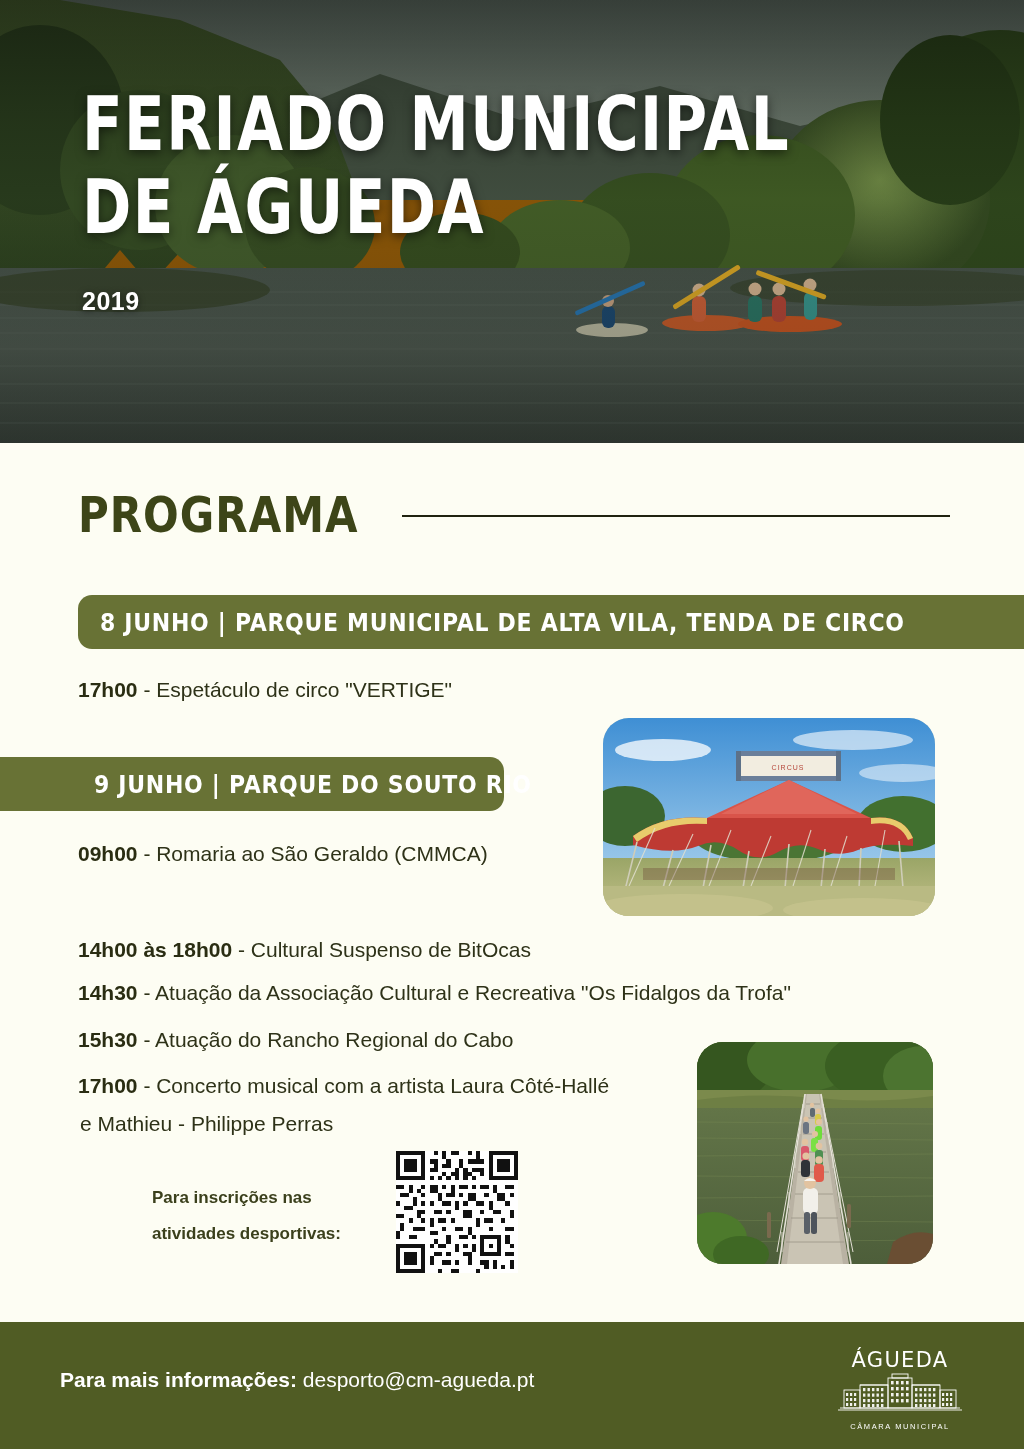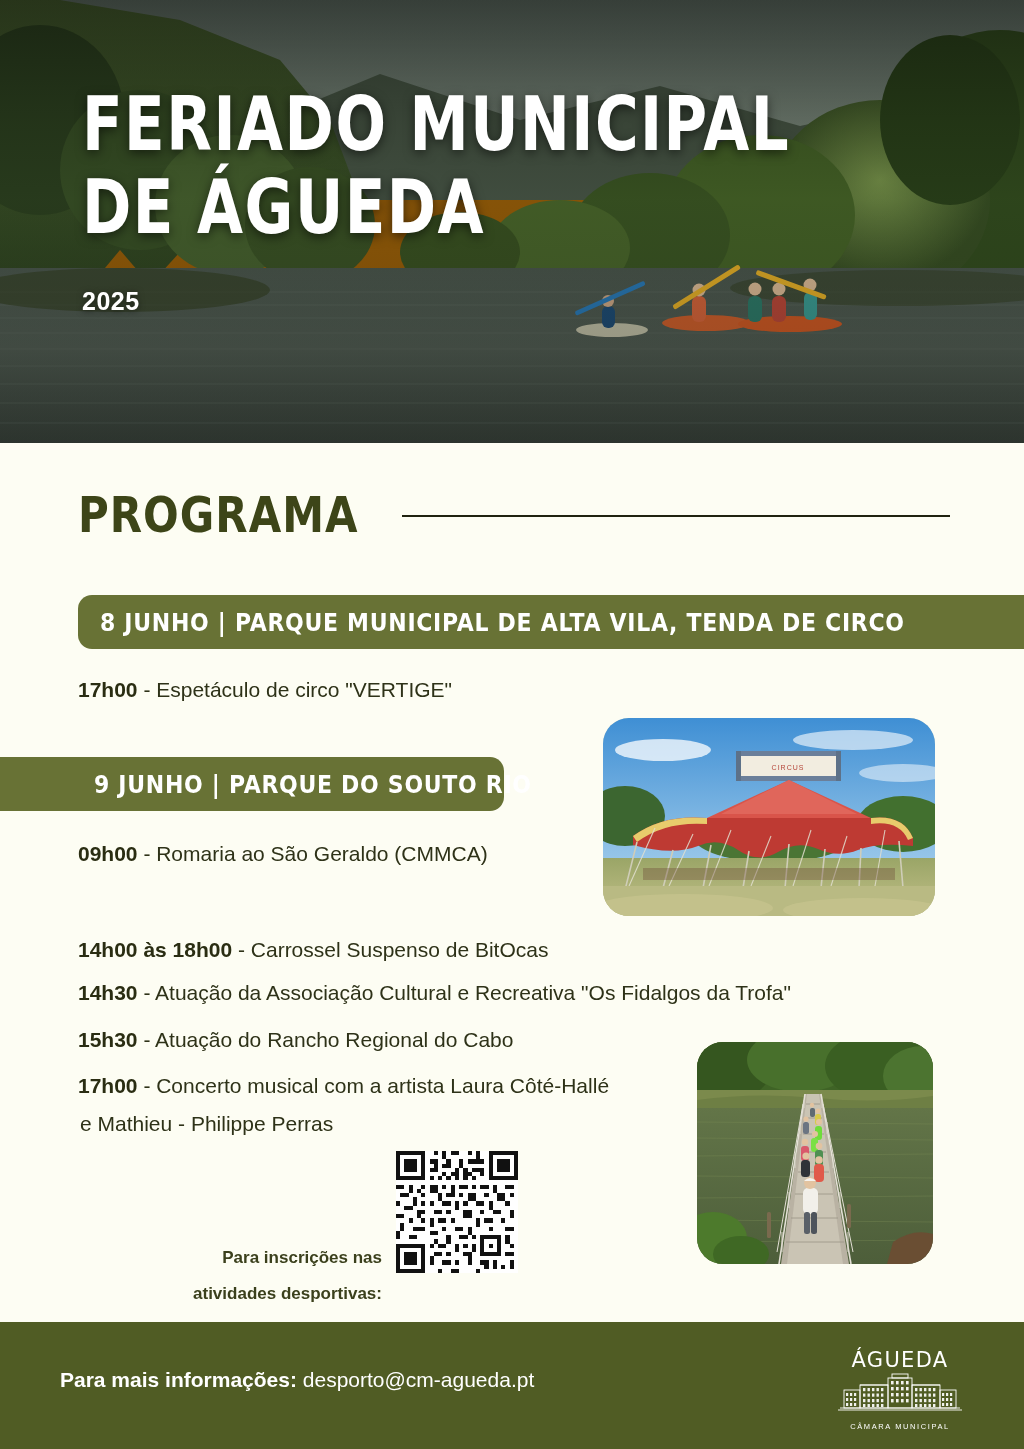--- a/index.html
+++ b/index.html
@@ -159,27 +159,27 @@
     overflow: hidden;
     background: #cfd6c2;
   }
   .photo-tent { left: 603px; top: 718px; width: 332px; height: 198px; }
   .photo-bridge { left: 697px; top: 1042px; width: 236px; height: 222px; }
 
   
   .insc-text {
     position: absolute;
     left: 152px;
-    top: 1240px;
+    top: 1180px;
     width: 230px;
     font-size: 17px;
     font-weight: bold;
     color: #3b401c;
     line-height: 2.1;
-    text-align: right;
+    text-align: left;
   }
   .qr {
     position: absolute;
     left: 396px;
     top: 1151px;
     width: 122px;
     height: 122px;
     background: #ffffff;
   }
 
@@ -309,21 +309,21 @@
         <rect x="754" y="282" width="74" height="5" rx="2" transform="rotate(20 790 285)" fill="#f2b828"></rect>
       </g>
     </svg>
     <div class="hero-overlay"></div>
 
     <div class="hero-text">
       <div class="hero-title">
         <span>FERIADO MUNICIPAL</span>
         <span class="l2">DE ÁGUEDA</span>
       </div>
-      <div class="hero-year">2025</div>
+      <div class="hero-year">2019</div>
     </div>
   </div>
 
   <div class="programa-row">
     <div class="programa-title">PROGRAMA</div>
     <div class="programa-rule"></div>
   </div>
 
   <div class="day-banner day1">
     <span class="day-banner-text">8 JUNHO | PARQUE MUNICIPAL DE ALTA VILA, TENDA DE CIRCO</span>
@@ -334,21 +334,21 @@
   </div>
 
   <div class="day-banner day2">
     <span class="day-banner-text">9 JUNHO | PARQUE DO SOUTO RIO</span>
   </div>
 
   <div class="sched s1">
     <span class="time">09h00</span><span class="desc"> - Romaria ao São Geraldo (CMMCA)</span>
   </div>
   <div class="sched s3">
-    <span class="time">14h00 às 18h00</span><span class="desc"> - Carrossel Suspenso de BitOcas</span>
+    <span class="time">14h00 às 18h00</span><span class="desc"> - Cultural Suspenso de BitOcas</span>
   </div>
   <div class="sched s4">
     <span class="time">14h30</span><span class="desc"> - Atuação da Associação Cultural e Recreativa "Os Fidalgos da Trofa"</span>
   </div>
   <div class="sched s5">
     <span class="time">15h30</span><span class="desc"> - Atuação do Rancho Regional do Cabo</span>
   </div>
   <div class="sched s6">
     <span class="time">17h00</span><span class="desc"> - Concerto musical com a artista Laura Côté-Hallé</span>
   </div>

